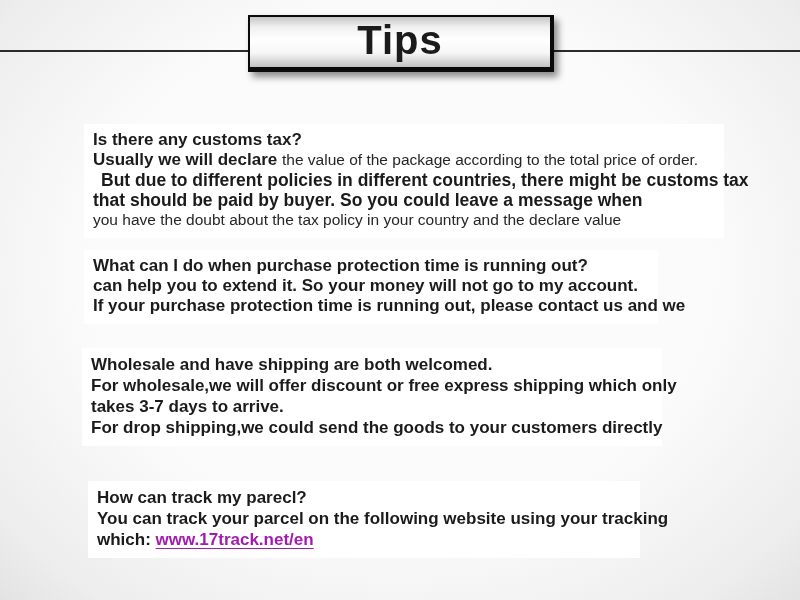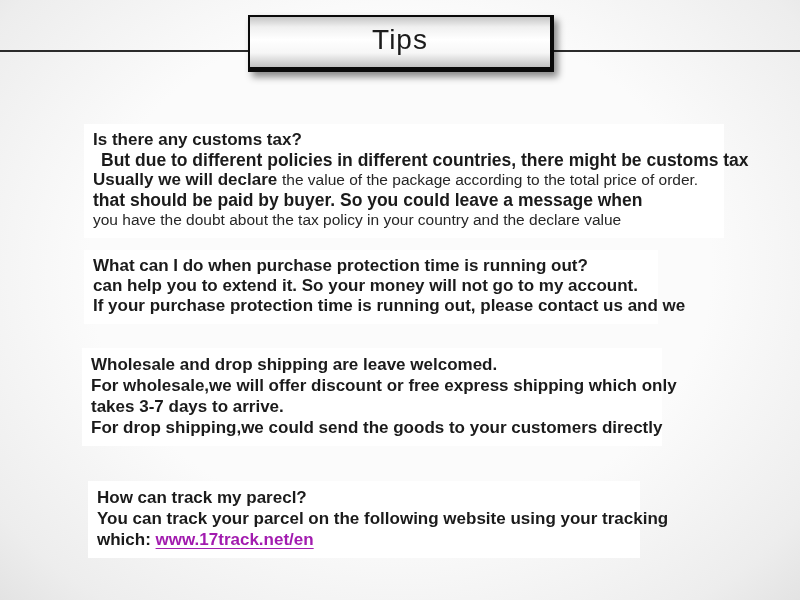--- a/index.html
+++ b/index.html
@@ -27,21 +27,21 @@
     width: 300px; height: 50px;
     background: linear-gradient(180deg, #c6c6c6 0%, #f0f0f0 20%, #ffffff 45%, #f6f6f6 72%, #c2c2c2 100%);
     border: 2px solid #0a0a0a;
     border-right-width: 4px;
     border-bottom-width: 5px;
     box-shadow: 4px 5px 7px rgba(0,0,0,0.45);
     z-index: 2;
     display: flex; align-items: center; justify-content: center;
   }
   .tips-title {
-    font-size: 28px; font-weight: 400; letter-spacing: 1px;
+    font-size: 40px; font-weight: 700; letter-spacing: 1px;
     line-height: 1; padding-bottom: 4px;
   }
 
   
   .faq {
     position: absolute;
     background: #ffffff;
     padding: 6px 9px 8px 9px;
     box-sizing: border-box;
     z-index: 1;
@@ -77,34 +77,34 @@
 <div class="page">
 
   <div class="header-rule"></div>
 
   <div class="tips-box">
     <span class="tips-title">Tips</span>
   </div>
 
   <section class="faq s1">
     <div class="line">Is there any customs tax?</div>
+    <div class="line"><span class="seg-b">Usually we will declare </span><span class="seg-t">the value of the package according to the total price of order.</span></div>
     <div class="line big indent">But due to different policies in different countries, there might be customs tax</div>
-    <div class="line"><span class="seg-b">Usually we will declare </span><span class="seg-t">the value of the package according to the total price of order.</span></div>
     <div class="line big">that should be paid by buyer. So you could leave a message when</div>
     <div class="line thin">you have the doubt about the tax policy in your country and the declare value</div>
   </section>
 
   <section class="faq s2">
     <div class="line">What can I do when purchase protection time is running out?</div>
     <div class="line">can help you to extend it. So your money will not go to my account.</div>
     <div class="line">If your purchase protection time is running out, please contact us and we</div>
   </section>
 
   <section class="faq s3">
-    <div class="line">Wholesale and drop shipping are leave welcomed.</div>
+    <div class="line">Wholesale and have shipping are both welcomed.</div>
     <div class="line">For wholesale,we will offer discount or free express shipping which only</div>
     <div class="line">takes 3-7 days to arrive.</div>
     <div class="line">For drop shipping,we could send the goods to your customers directly</div>
   </section>
 
   <section class="faq s4">
     <div class="line">How can track my parecl?</div>
     <div class="line">You can track your parcel on the following website using your tracking</div>
     <div class="line"><span>which: </span><span class="track-link">www.17track.net/en </span></div>
   </section>

